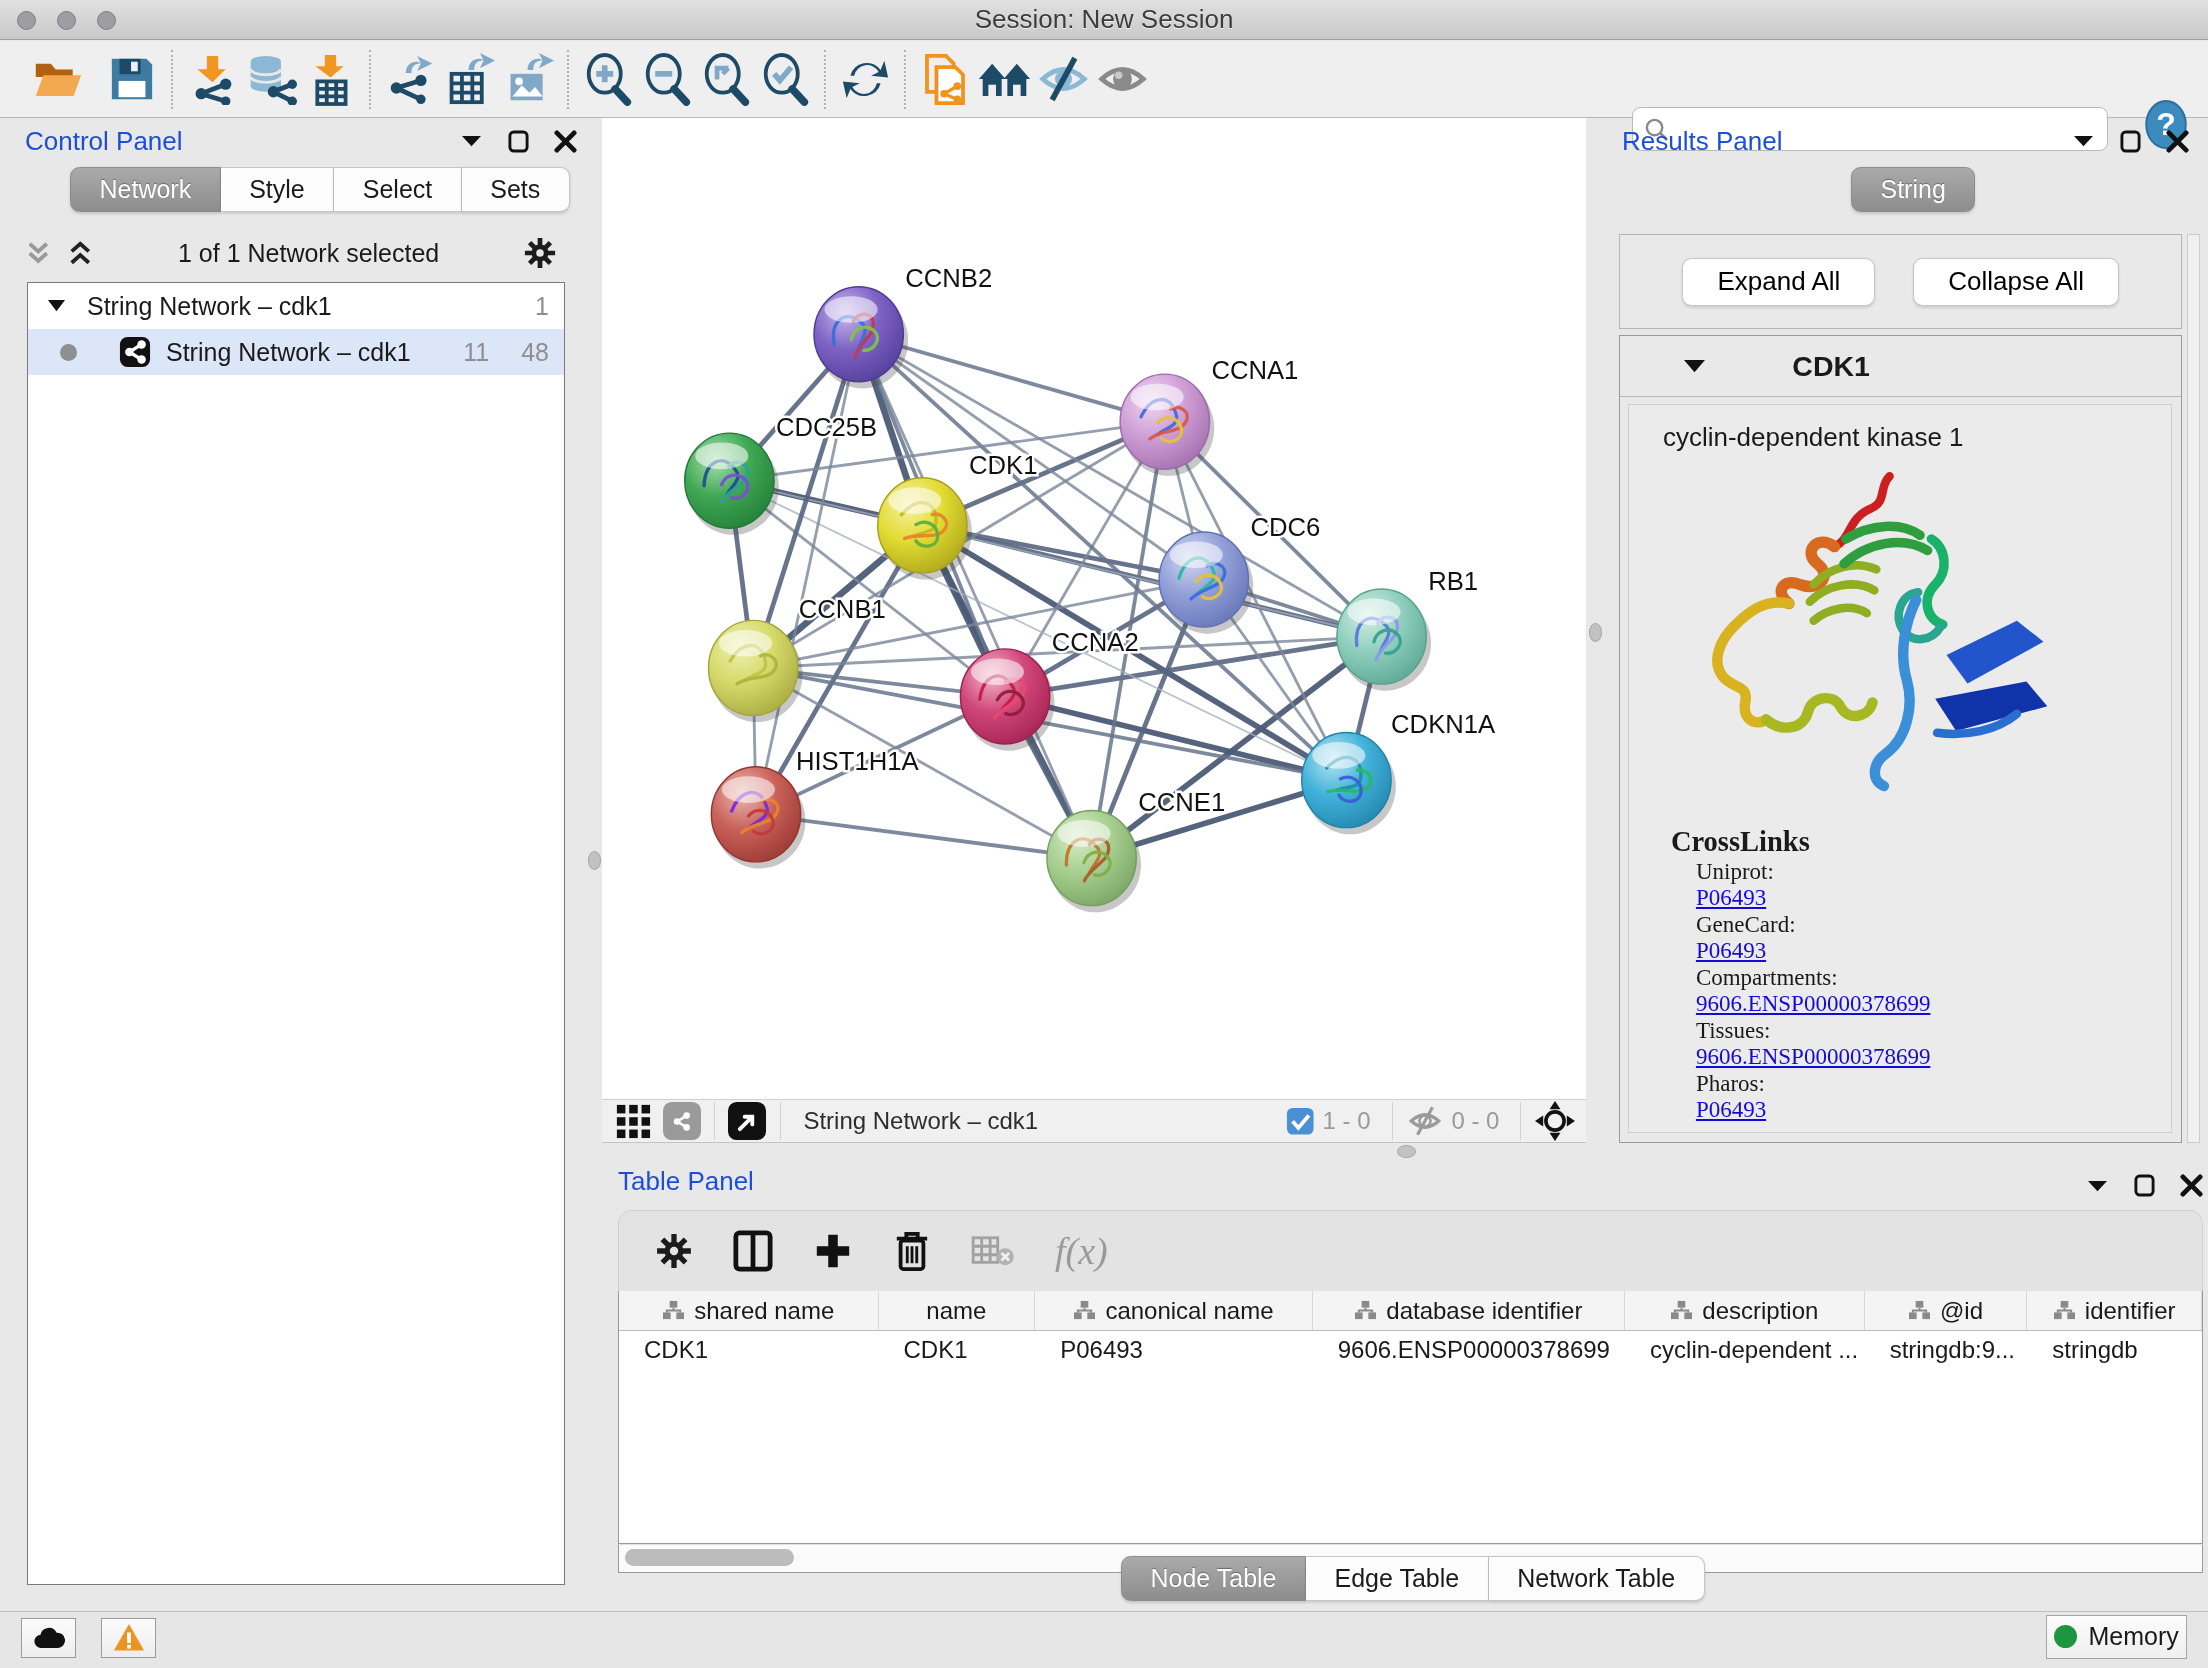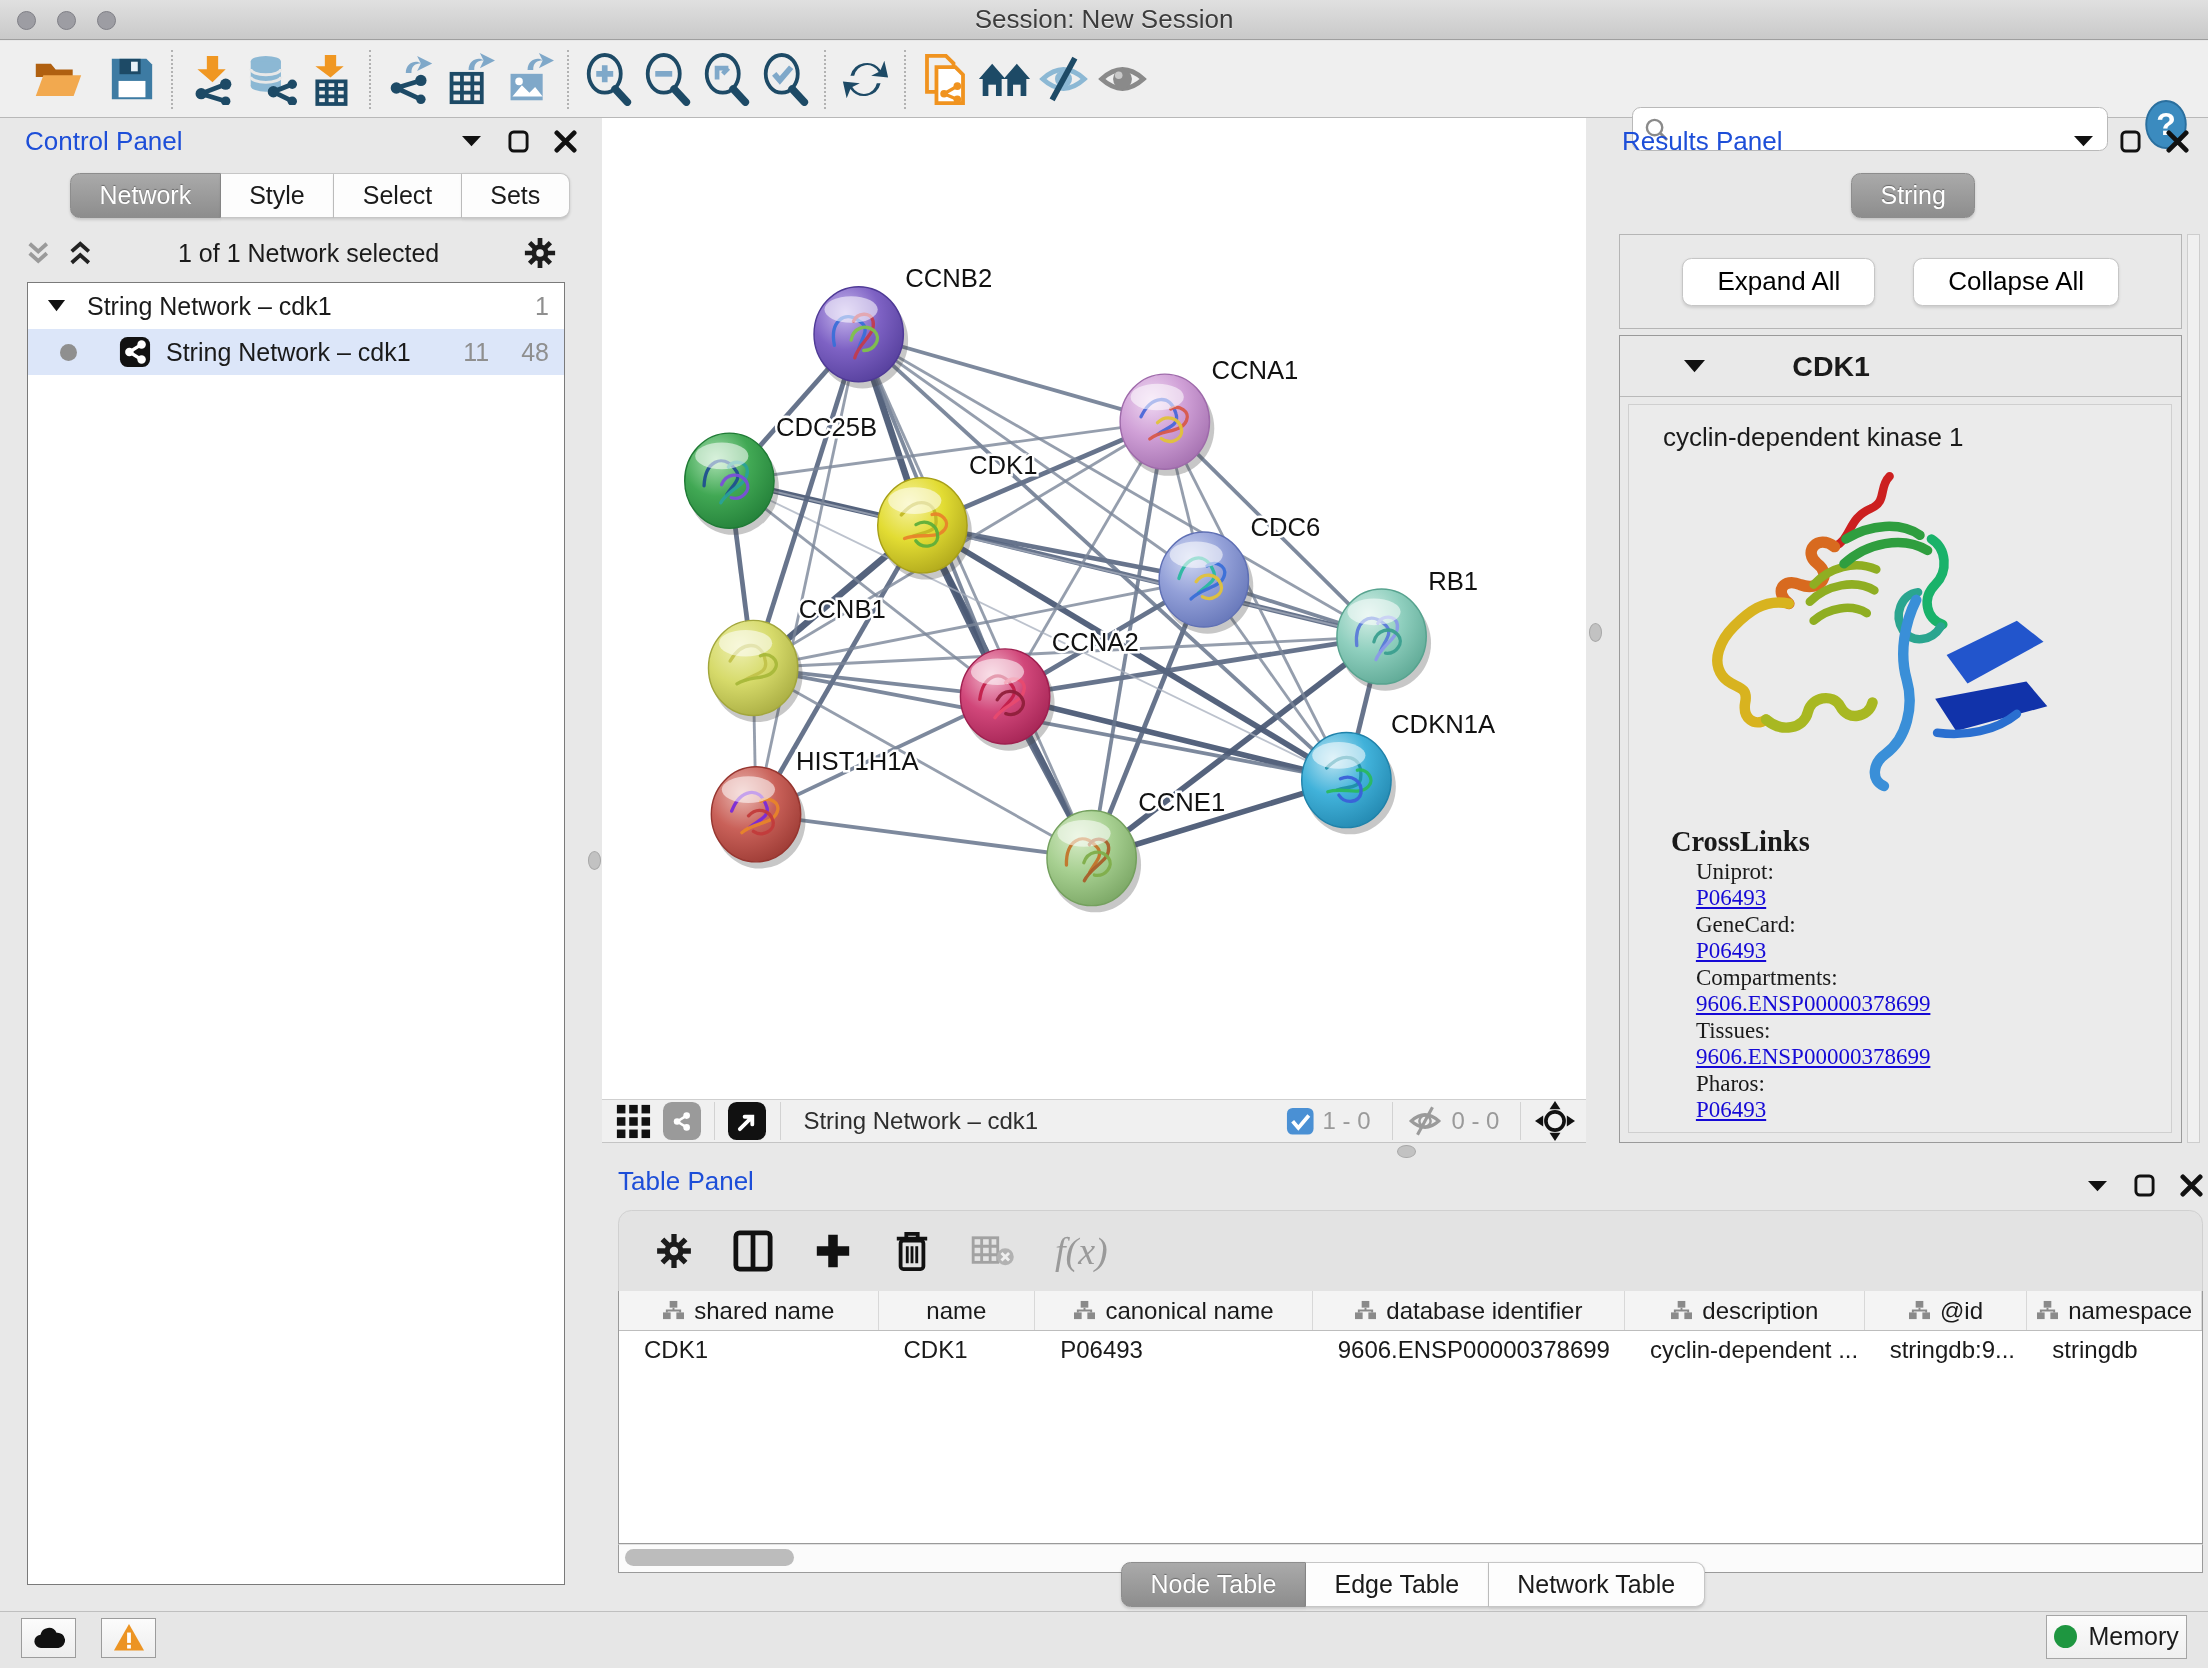--- a/index.html
+++ b/index.html
@@ -26,21 +26,21 @@
   .searchbox { position:absolute; left:1632px; top:66px; width:476px; height:44px;
     background:#ffffff; border:1px solid #b9b9b9; border-radius:8.6px;
     display:flex; align-items:center; padding-left:11.4px; gap:7.6px; }
   .searchbox input { border:none; outline:none; font-size:23px; flex:1; background:transparent;
     font-family:"Liberation Sans",sans-serif; }
   .helpbtn { position:absolute; left:2142px; top:57px; width:48px; height:53px; border:none;
     background:transparent; display:flex; align-items:center; justify-content:center; }
   
   .ptitle { font-size:26px; color:#1d4ed8; }
   .pctrls { display:flex; align-items:center; gap:25px; }
-  .tabseg { display:flex;margin-top:6px; }
+  .tabseg { display:flex; }
   .tab { height:45px; padding:0 28.5px; display:flex; align-items:center; justify-content:center;
     background:#fdfdfd; border:1px solid #c6c6c6; border-left:none; font-size:25px;
     box-shadow:0 1.9px 2.9px rgba(0,0,0,.15); }
   .tab:first-child { border-left:1px solid #c6c6c6; border-radius:9.5px 0 0 9.5px; }
   .tab:last-child { border-radius:0 9.5px 9.5px 0; }
   .tab.single { border-radius:9.5px; border-left:1px solid #c6c6c6; }
   .tab.sel { background:linear-gradient(#aaaaaa,#8d8d8d); color:#ffffff; border-color:#8d8d8d;
     text-shadow:0 -1px 1px rgba(0,0,0,.35); }
   
   .cpanel { position:absolute; left:0; top:118px; width:590px; height:1493px; }
@@ -806,21 +806,21 @@
             </svg>
             <span>@id</span>
           </div>
           <div class="th" style="width: 175px;">
             <svg width="23" height="21" viewBox="0 0 24 22">
               <rect x="8" y="1" width="8" height="7" fill="#8a8a8a"></rect>
               <rect x="1" y="13" width="8" height="7" fill="#8a8a8a"></rect>
               <rect x="15" y="13" width="8" height="7" fill="#8a8a8a"></rect>
               <path d="M12 8 v3 M5 13 v-2 h14 v2" stroke="#8a8a8a" stroke-width="2" fill="none"></path>
             </svg>
-            <span>namespace</span>
+            <span>identifier</span>
           </div>
         </div>
       <div id="tbody">
           <div class="trow">
             <div class="td" style="width: 260px;">CDK1</div>
             <div class="td" style="width: 157px;">CDK1</div>
             <div class="td" style="width: 278px;">P06493</div>
             <div class="td" style="width: 313px;">9606.ENSP00000378699</div>
             <div class="td" style="width: 240px;">cyclin-dependent ...</div>
             <div class="td" style="width: 163px;">stringdb:9...</div>

